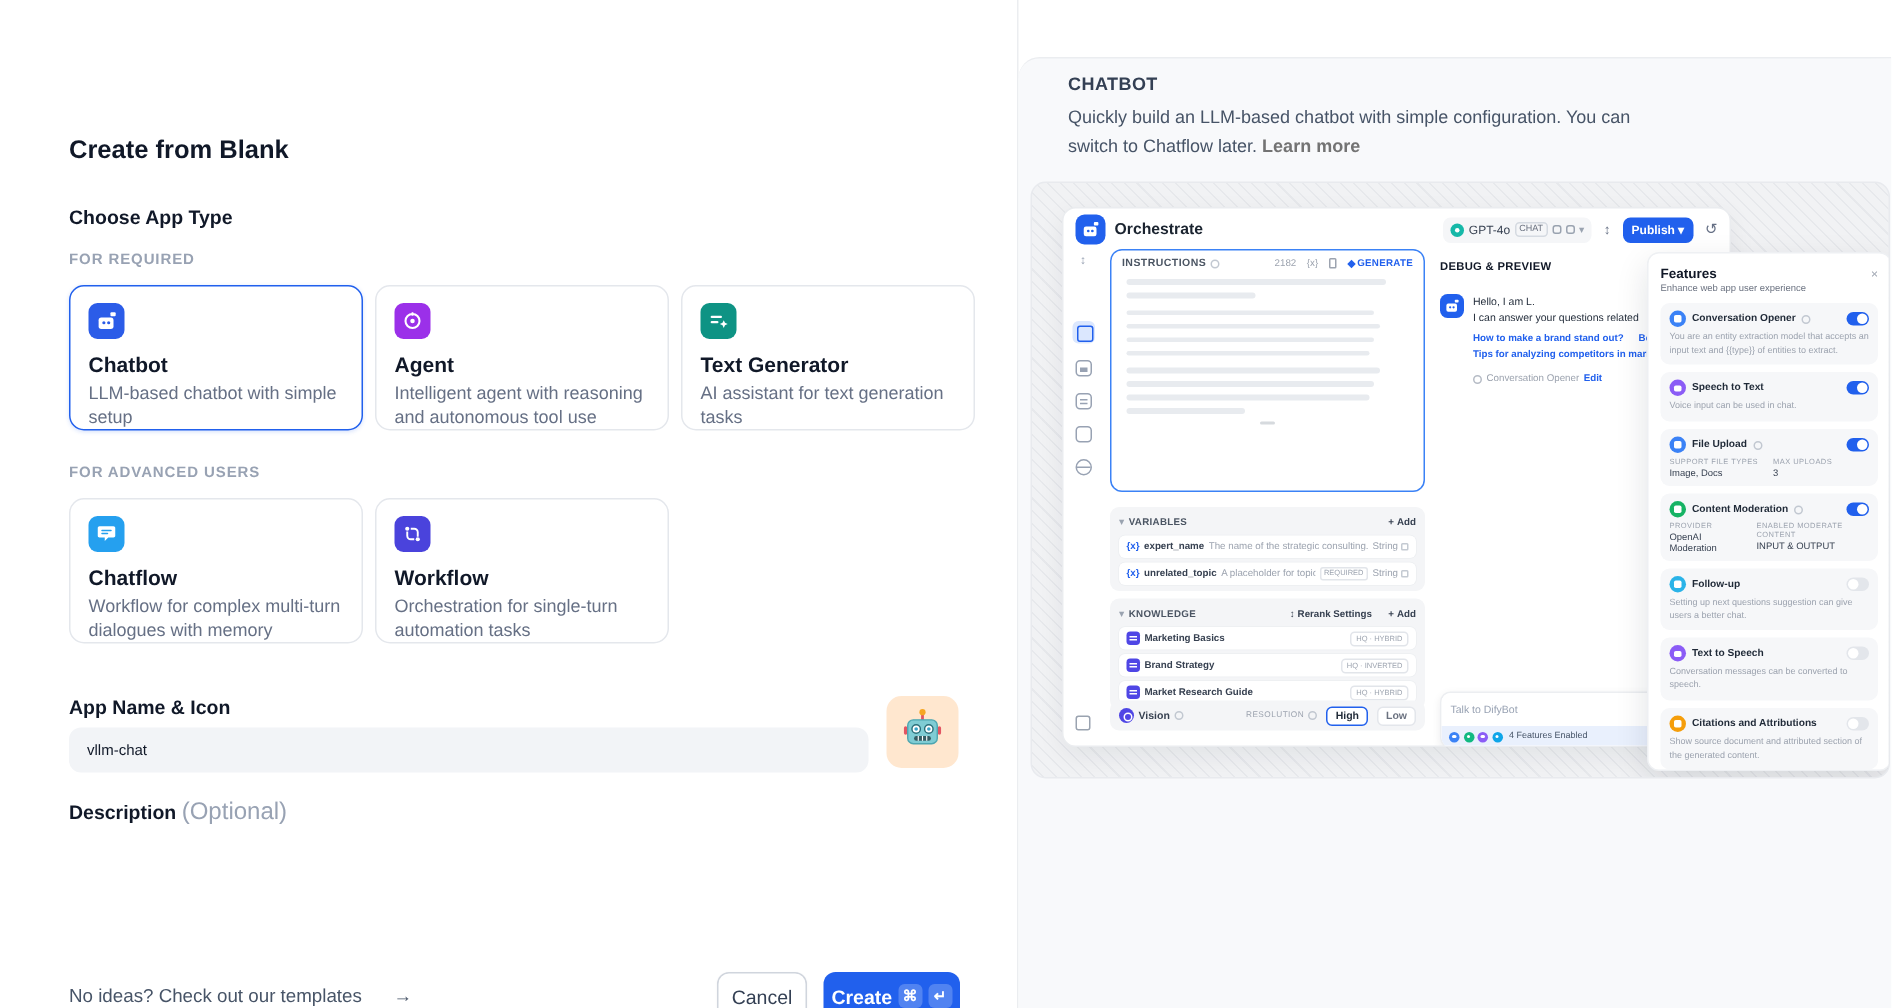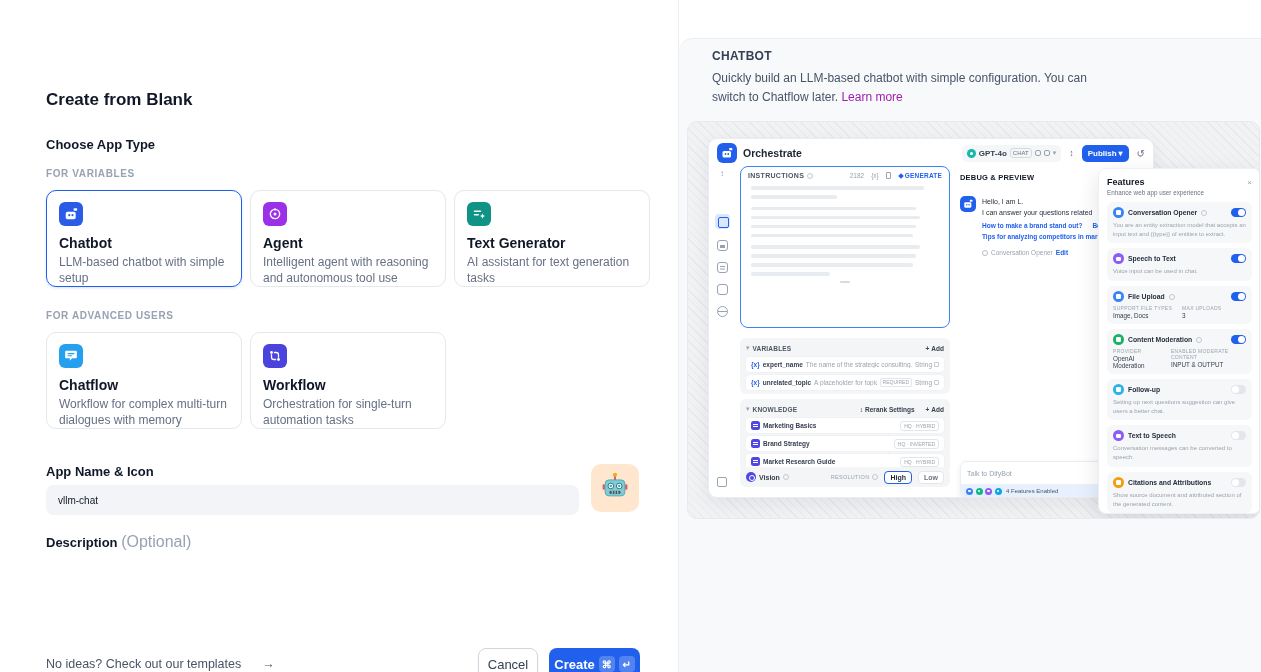--- a/index.html
+++ b/index.html
@@ -33,36 +33,36 @@
   .btn { height:32px; border-radius:8px; display:flex; align-items:center; justify-content:center; font-size:13px; cursor:pointer; }
   .btn-cancel { left:478px; top:603px; width:60px; background:#fff; border:1px solid #d0d5dd; font-weight:500; color:#344054; box-shadow:0 1px 2px rgba(16,24,40,.05); }
   .btn-create { left:549px; top:603px; width:91px; background:#2160ed; border:none; color:#fff; font-weight:600; gap:4px; }
   .kbd { width:16px; height:16px; background:rgba(255,255,255,.22); border-radius:4px; font-size:10px; display:flex; align-items:center; justify-content:center; }
 
   
   .right-pane { position:absolute; left:678px; top:0; width:583px; height:672px; background:#fff; border-left:1px solid #ebedf0; }
   .right-panel { position:absolute; left:0; top:38px; right:0; bottom:0; background:#f8f9fb; border-top:1px solid #ebedf0; border-top-left-radius:14px; }
   .rp-heading { left:33px; top:10px; font-size:12px; font-weight:700; color:#344054; letter-spacing:.3px; }
   .rp-desc { left:33px; top:30px; width:382px; font-size:12px; color:#475467; line-height:1.55; }
-  .learn-more { color:#a21caf; cursor:pointer; }
+  .learn-more { color:#737373; cursor:pointer;font-weight:bold; }
 
   .preview { left:8px; top:82px; width:573px; height:398px; border-radius:10px; border:1px solid #e8eaee; overflow:hidden;
     background-color:#f1f2f4;
     background-image:repeating-linear-gradient(45deg, rgba(255,255,255,0) 0 5px, rgba(110,120,140,.08) 5px 6px); }
 
   
   .app-card { left:20px; top:16px; width:446px; height:360px; background:#fff; border:1px solid #eaecef; border-radius:9px; box-shadow:0 6px 18px rgba(16,24,40,.07); overflow:hidden; }
   .ac-header { position:absolute; left:0; top:0; right:0; height:28px; display:flex; align-items:center; padding:0 8px; gap:6px; }
   .ac-logo { width:20px; height:20px; border-radius:6px; background:#2160ed; display:flex; align-items:center; justify-content:center; flex:none; }
   .ac-title { font-size:10.5px; font-weight:700; color:#1b2430; }
   .spacer { flex:1; }
   .model-pill { height:17px; background:#f5f6f8; border-radius:5px; display:flex; align-items:center; gap:3px; padding:0 5px; }
   .model-dot { width:9px; height:9px; border-radius:50%; background:#16b8a8; position:relative; }
   .model-dot::after{content:"";position:absolute;left:3px;top:3px;width:3px;height:3px;background:#fff;border-radius:50%;}
-  .model-name { font-size:8px; font-weight:700; color:#374151; }
+  .model-name { font-size:8px; font-weight:400; color:#374151; }
   .model-badge { font-size:6px; color:#6b7280; border:1px solid #d5dae1; border-radius:3px; padding:0 2px; line-height:8px; }
   .mini-ic { width:6px; height:6px; border:1px solid #9aa3b0; border-radius:2px; }
   .chev { font-size:7px; color:#9aa3b0; }
   .tune-ic { font-size:9px; color:#667085; margin:0 2px; }
   .publish-btn { height:17px; background:#2160ed; color:#fff; border-radius:5px; font-size:8px; font-weight:700; display:flex; align-items:center; gap:2px; padding:0 6px; }
   .hist-ic { font-size:10px; color:#667085; margin-left:2px; }
 
   .rail { position:absolute; left:0; top:28px; bottom:0; width:26px; display:flex; flex-direction:column; align-items:center; gap:11px; padding-top:2px; }
   .rail-swap { font-size:8px; color:#98a2b3; }
   .rail-gap { height:14px; }
@@ -162,21 +162,21 @@
   .ft-meta { display:flex; gap:10px; margin-top:3px; }
   .ft-mlabel { font-size:5px; color:#9ca3af; letter-spacing:.3px; }
   .ft-mval { font-size:6.3px; color:#374151; margin-top:1px; }
 </style>
 </head>
 <body>
 
 <div class="left-pane">
   <div class="abs page-title">Create from Blank</div>
   <div class="abs section-title">Choose App Type</div>
-  <div class="abs group-label g1">FOR VARIABLES</div>
+  <div class="abs group-label g1">FOR REQUIRED</div>
 
   <div class="abs card-row r1">
     <div class="type-card selected">
       <div class="card-icon c-chatbot">
         <svg width="14" height="14" viewBox="0 0 24 24">
             <rect x="3" y="8" width="17" height="13" rx="3" fill="#fff"></rect>
             <circle cx="9" cy="14" r="1.8" fill="#2b5ce8"></circle>
             <circle cx="14.5" cy="14" r="1.8" fill="#2b5ce8"></circle>
             <rect x="16.5" y="2" width="6" height="4.5" rx="1.2" fill="#fff"></rect>
           </svg>

